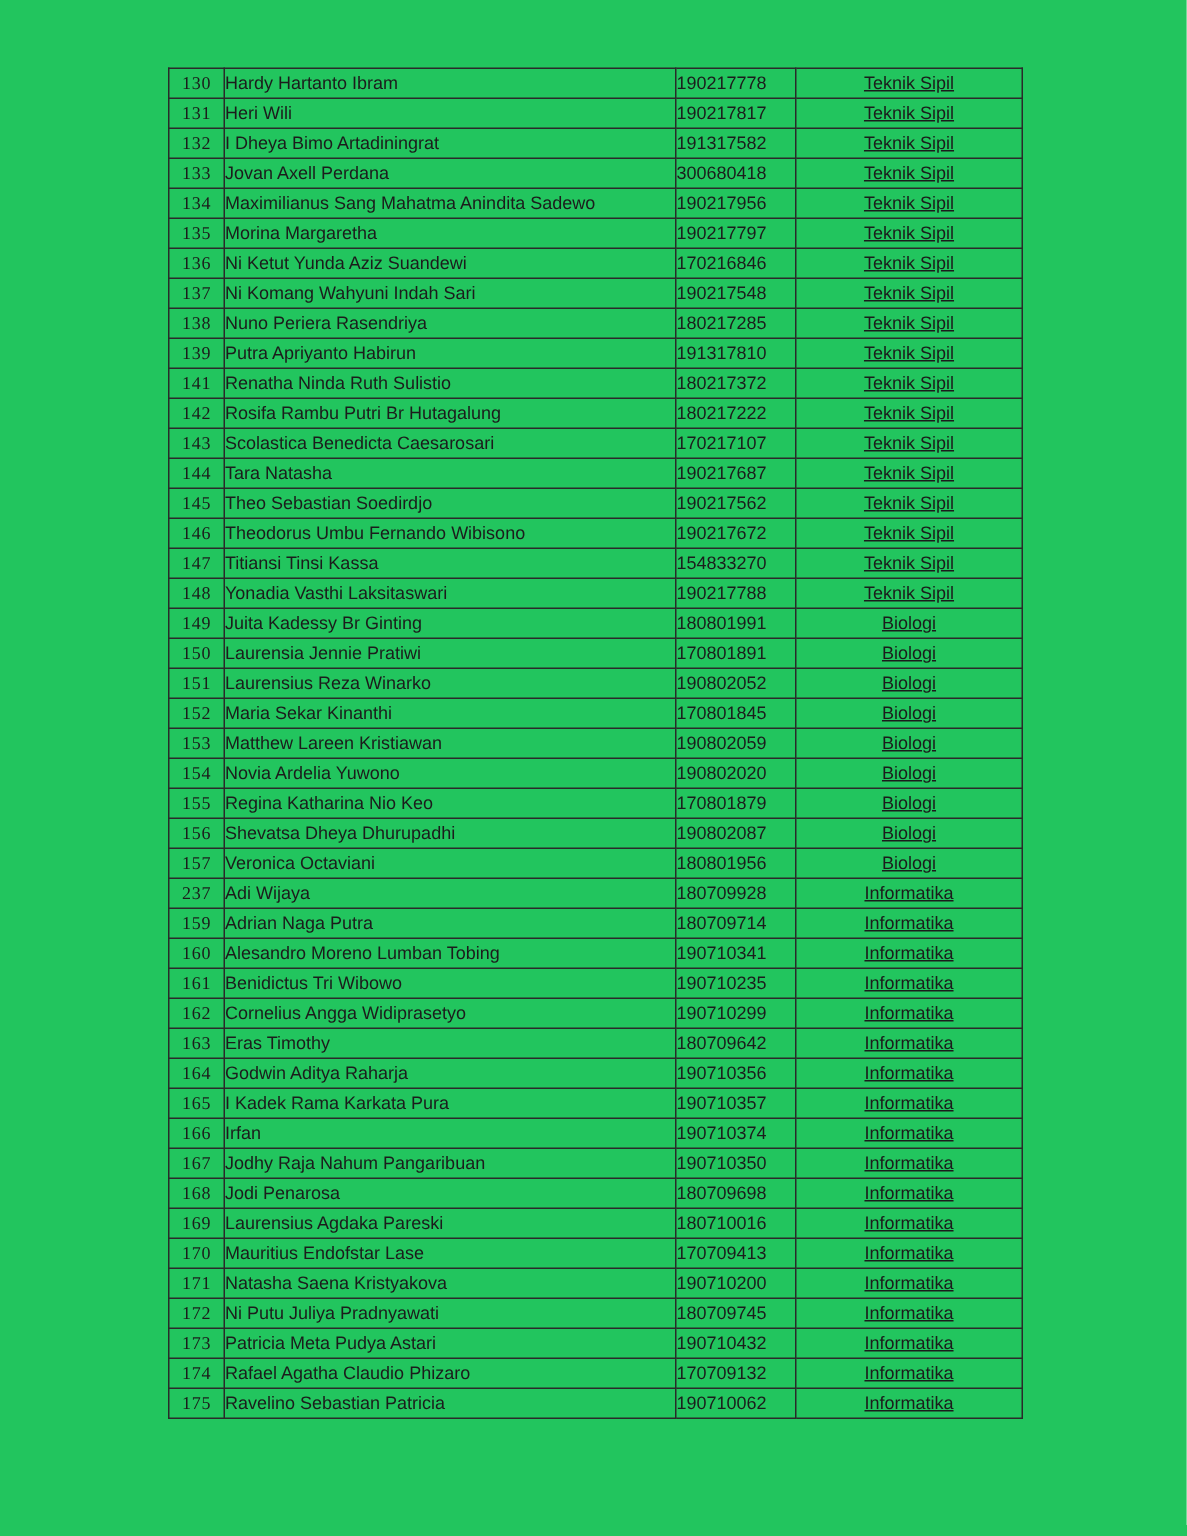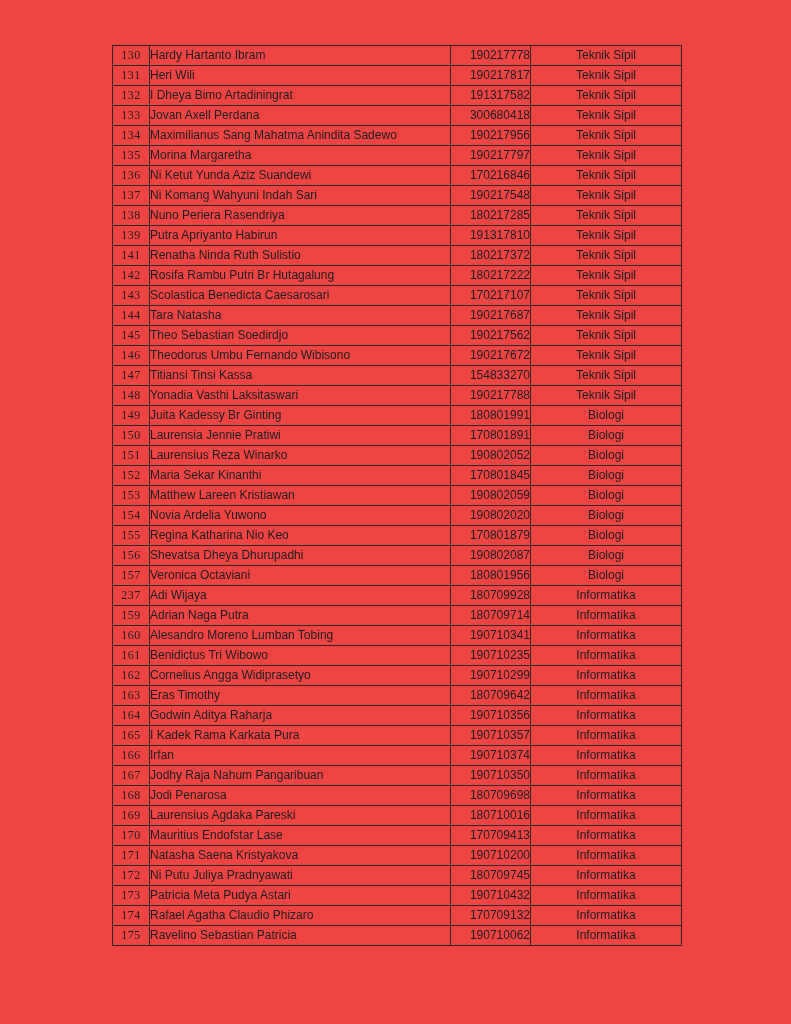--- a/index.html
+++ b/index.html
@@ -11,21 +11,21 @@
     width: 791px;
     height: 1024px;
     position: relative;
     overflow: hidden;
     font-family: "Liberation Sans", sans-serif;
     -webkit-font-smoothing: antialiased;
   }
   .page {
     position: absolute;
     inset: 0;
-    background: #ef4444;
+    background: #22c55e;
   }
   table.roster {
     position: absolute;
     left: 112px;
     top: 45px;
     width: 569px;
     border-collapse: collapse;
     table-layout: fixed;
   }
   table.roster td {
@@ -44,24 +44,25 @@
     font-family: "Liberation Serif", serif;
     font-size: 13px;
     letter-spacing: 0.5px;
   }
   td.col-name {
     text-align: left;
     padding-left: 9px;
     padding-right: 4px;
   }
   td.col-id {
-    text-align: right;
+    text-align: left;
   }
   td.col-major {
     text-align: center;
+    text-decoration: underline;
   }
 </style>
 </head>
 <body>
 
 <div class="page">
   <table class="roster">
     <colgroup>
       <col style="width:37px">
       <col style="width:301px">

